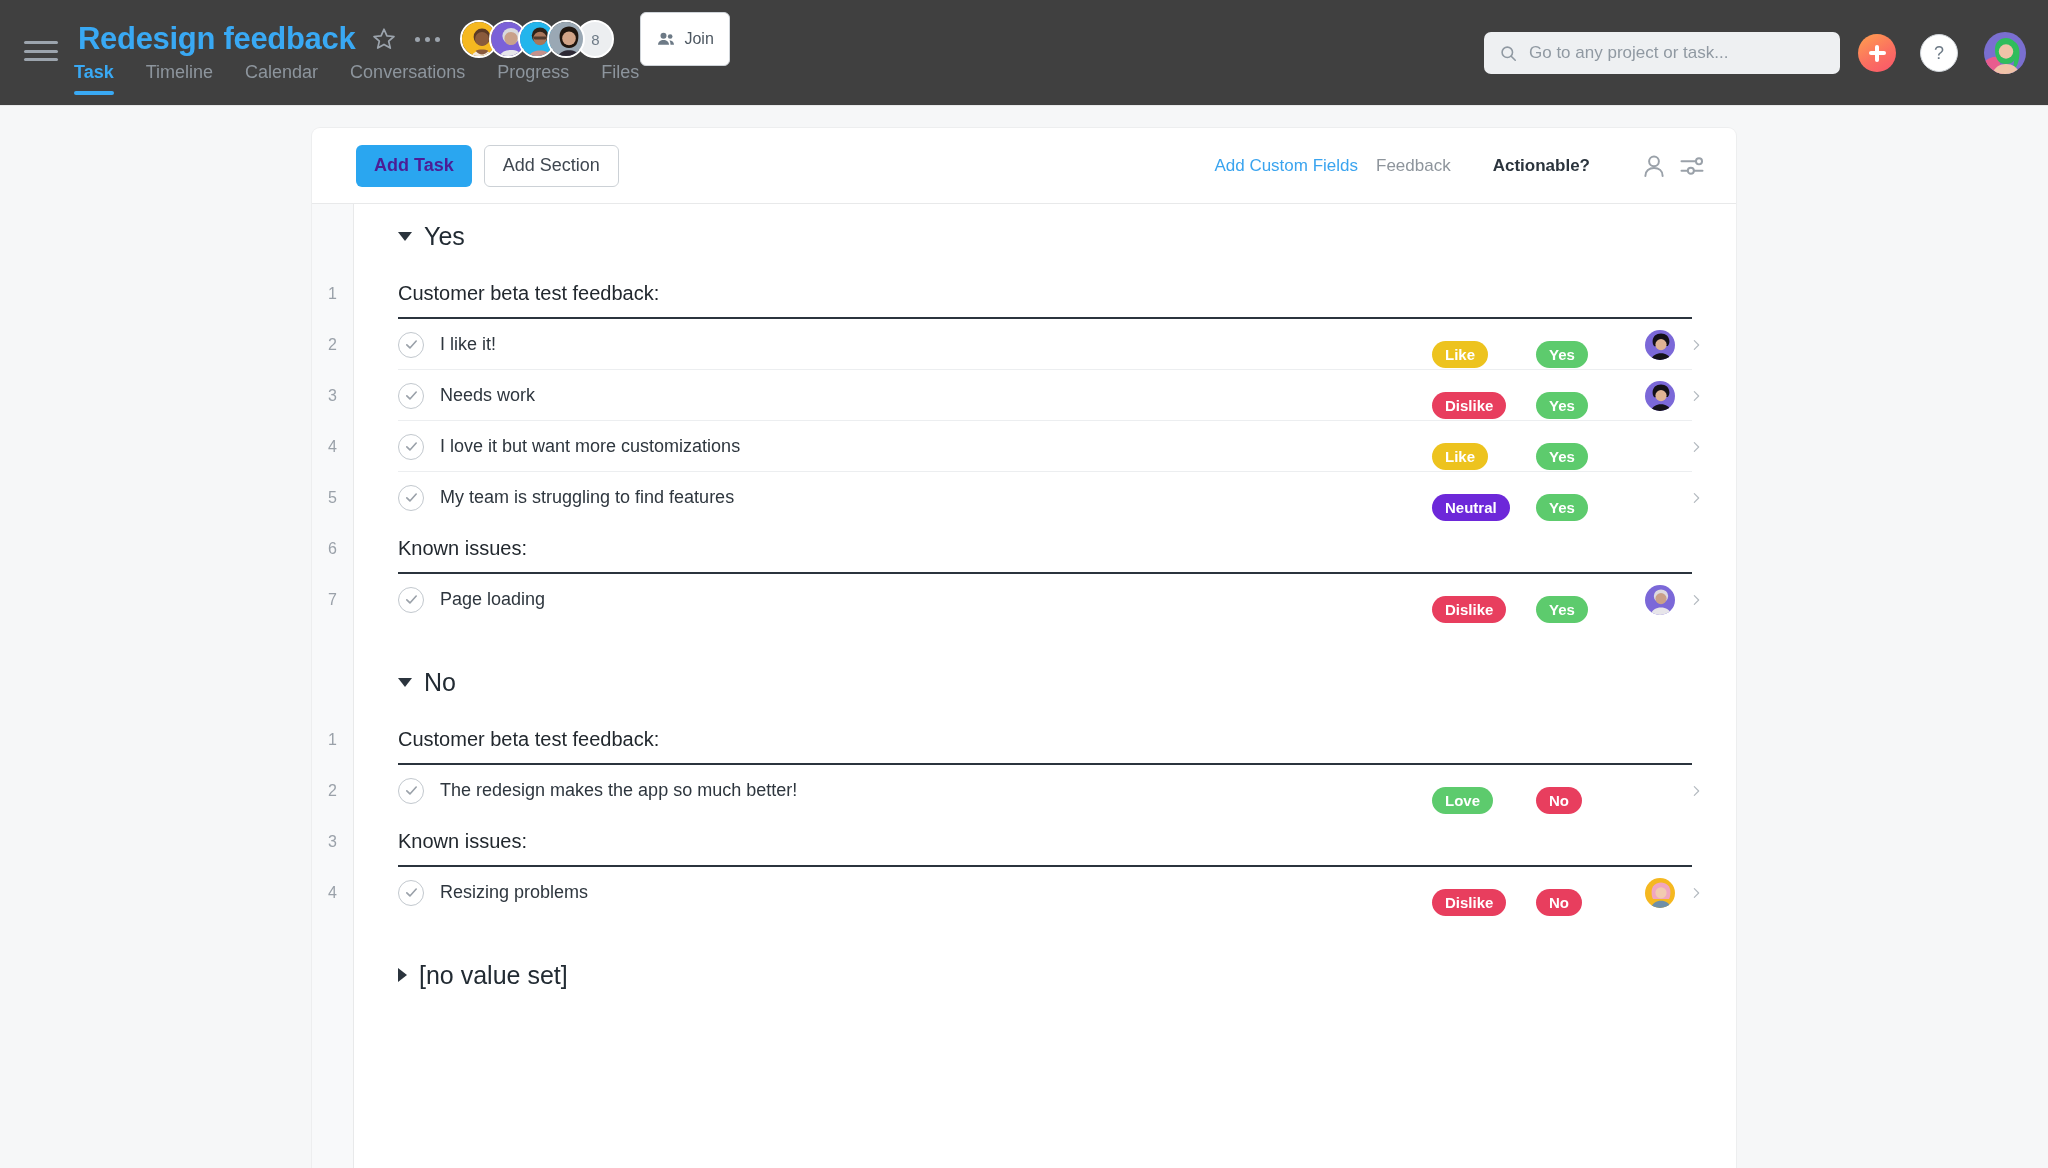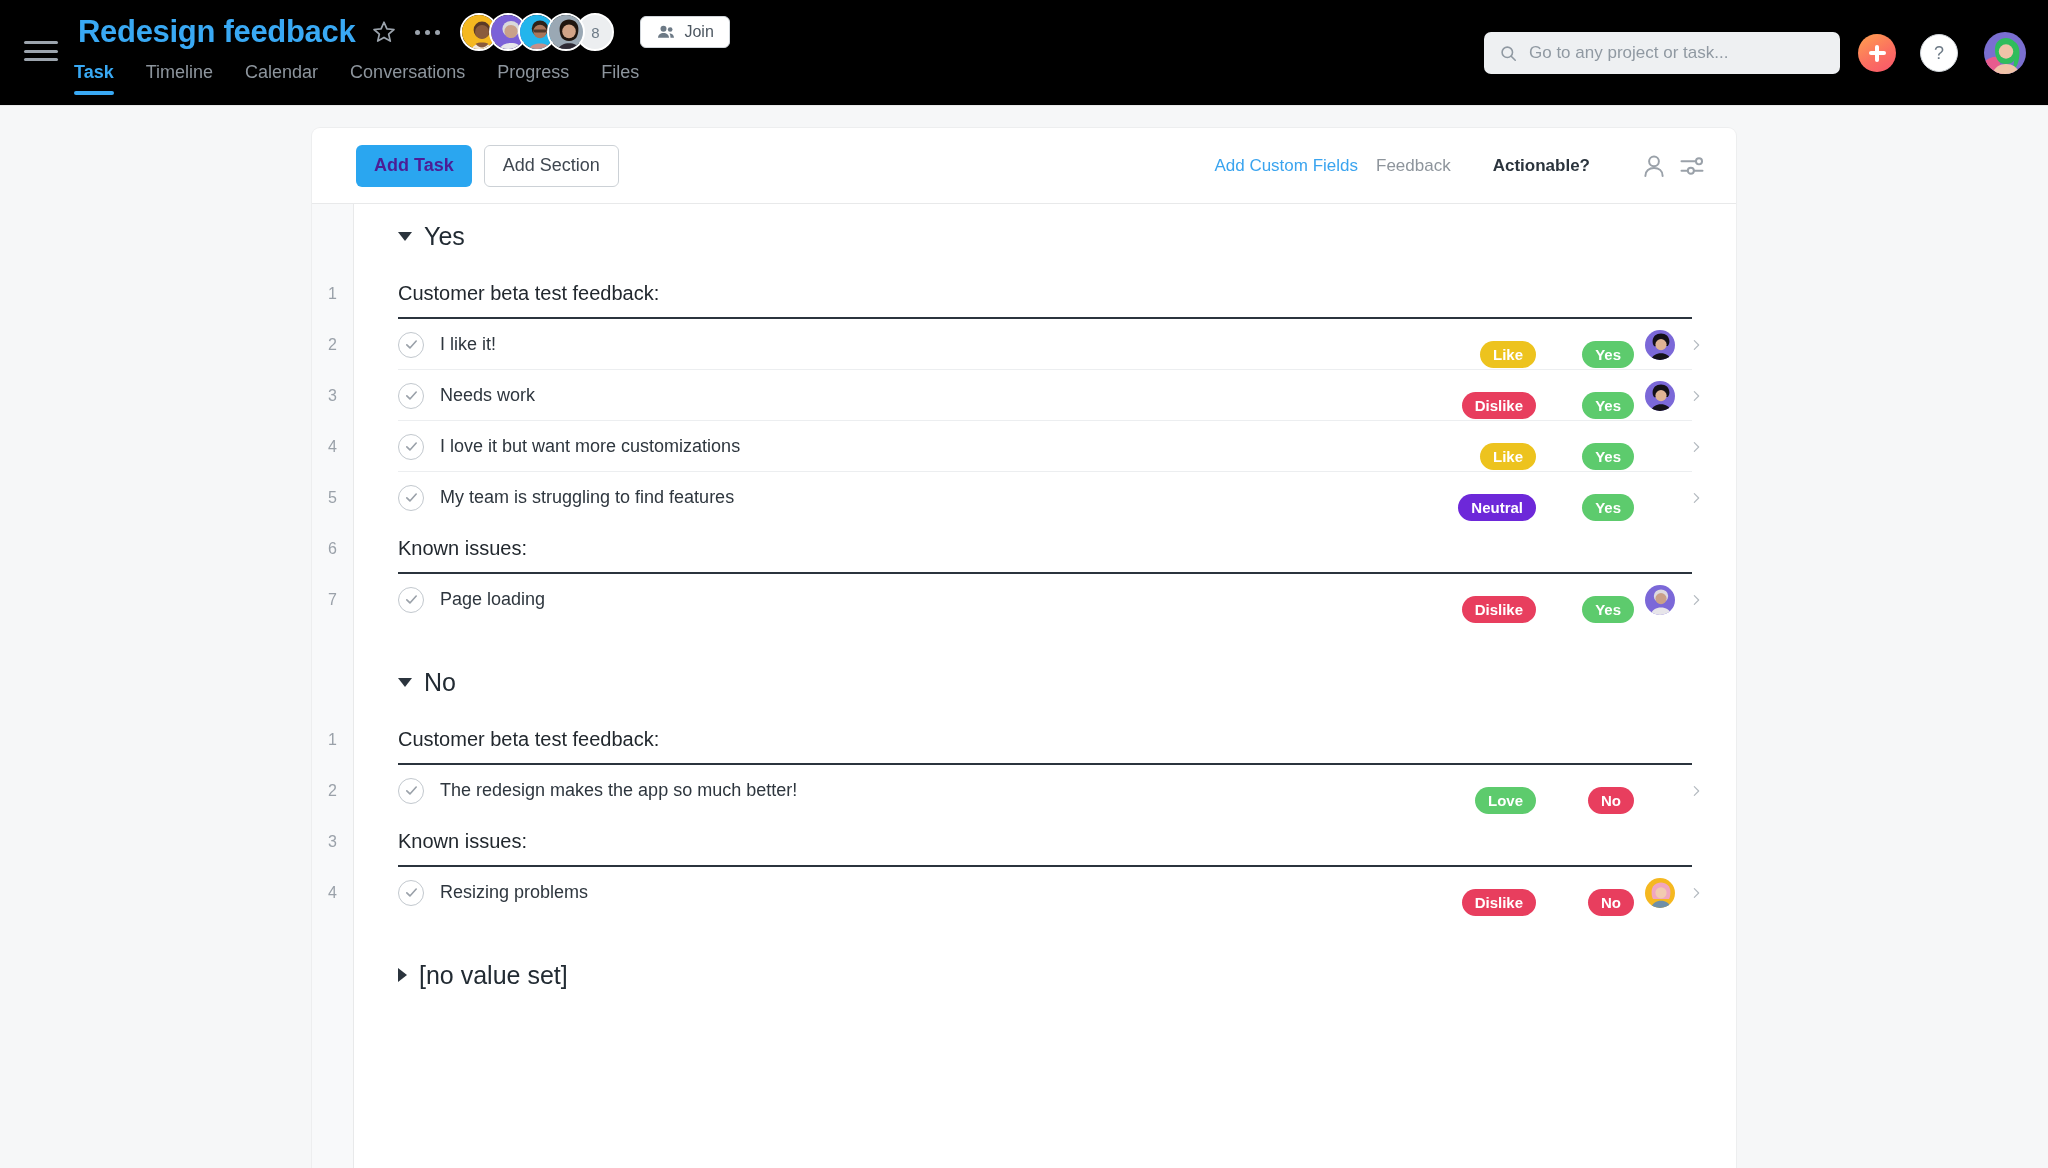--- a/index.html
+++ b/index.html
@@ -8,21 +8,21 @@
     background: #f6f7f8;
     font-family: "Liberation Sans", sans-serif;
     -webkit-font-smoothing: antialiased;
     overflow: hidden;
   }
 
   
   .topbar {
     position: relative;
     height: 106px;
-    background: #000000;
+    background: #404040;
     border-bottom: 1px solid #e8e9ea;
   }
   .hamburger {
     position: absolute; left: 24px; top: 38px;
     width: 34px; height: 26px;
     display: flex; flex-direction: column; justify-content: space-between;
     padding: 3px 0;
     cursor: pointer;
   }
   .hamburger span { display: block; height: 3px; background: #9ca4ad; border-radius: 2px; }
@@ -51,21 +51,21 @@
   .av:first-child { margin-left: 0; }
   .av-more {
     width: 38px; height: 38px; border-radius: 50%;
     background: #eceef0; border: 2px solid #fff; margin-left: -9px;
     display: flex; align-items: center; justify-content: center;
     font-size: 15px; color: #6d7a86; flex: none;
   }
   .join-btn {
     margin-left: 26px;
     display: flex; align-items: center; gap: 8px;
-    height: 32px; padding: 0 15px;
+    height: 54px; padding: 0 15px;
     border: 1px solid #cfd4d9; border-radius: 6px;
     background: #fff; font-size: 16px; color: #4c5660;
     cursor: pointer; white-space: nowrap;
   }
 
   .tabs {
     position: absolute; left: 74px; top: 62px;
     display: flex; gap: 0; align-items: flex-end;
   }
   .tab {
@@ -210,21 +210,21 @@
     width: 26px; height: 26px; border-radius: 50%;
     border: 1.6px solid #c2c8ce;
     display: flex; align-items: center; justify-content: center;
     flex: none; margin-right: 16px; cursor: pointer;
   }
   .row.task .label { font-size: 18px; color: #2e363e; }
 
   .cells {
     margin-left: auto; display: flex; align-items: center;
   }
-  .cell-pill { width: 104px; display: flex; justify-content: flex-end; margin-top: 19px; }
+  .cell-pill { width: 104px; display: flex; justify-content: flex-start; margin-top: 19px; }
   .cell-pill.second { width: 98px; }
   .pill {
     display: inline-flex; align-items: center; justify-content: center;
     height: 27px; padding: 0 13px; border-radius: 14px;
     font-size: 15px; font-weight: bold; color: #fff; white-space: nowrap;
   }
   .cell-av { width: 52px; display: flex; justify-content: center; }
   .cell-av .ava {
     width: 30px; height: 30px; border-radius: 50%; overflow: hidden;
   }

